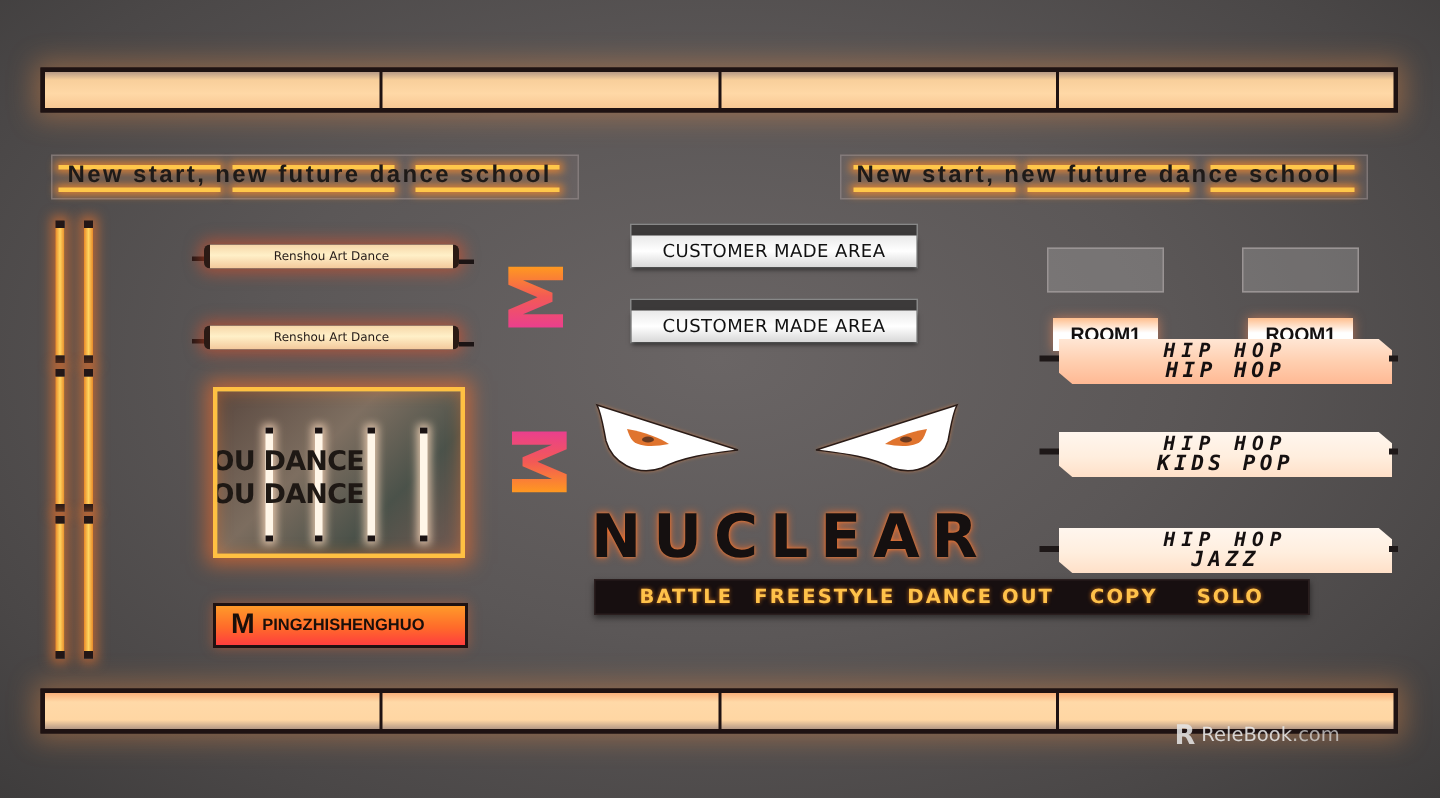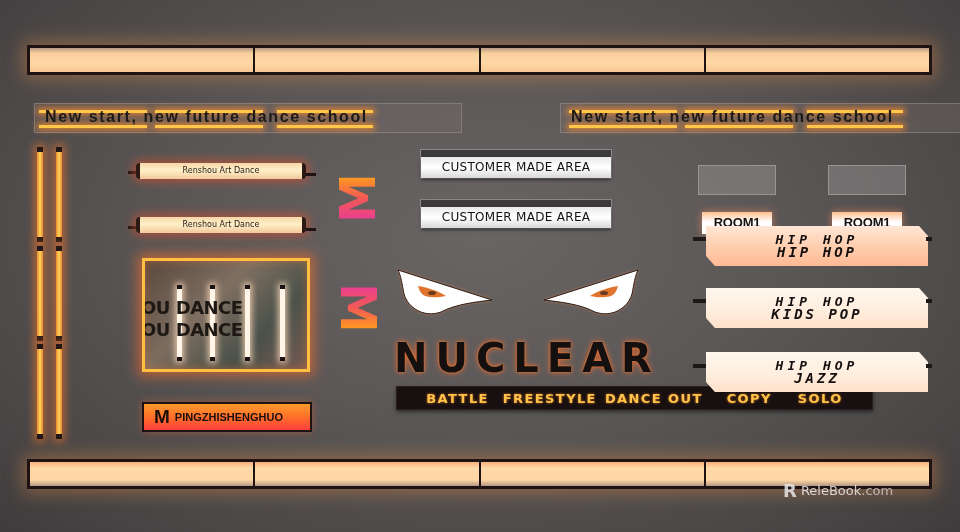--- a/index.html
+++ b/index.html
@@ -20,21 +20,21 @@
     flex: 1; margin-right: 2px;
     background: linear-gradient(180deg, #b79a86 0%, #f8cf9b 22%, #ffd8a6 60%, #f7c894 100%);
   }
   .longbar .seg:last-child { margin-right: 0; }
   .longbar.bottom .seg {
     background: linear-gradient(180deg, #f9b07a 0%, #ffd9a8 25%, #ffd6a3 75%, #b39886 100%);
   }
 
   
   .slogan {
-    position: absolute; width: 428px; height: 30px;
+    position: absolute; width: 352px; height: 30px;
     border: 1px solid rgba(160,150,150,0.5);
     background: rgba(120,110,110,0.35);
     padding-left: 24px;
   }
   .slogan .tube {
     position: absolute; height: 3px; background: #ffc74a;
     box-shadow: 0 0 6px 2px rgba(255,140,40,0.8);
   }
   .slogan .txt {
     position: absolute; left: 10px; top: 4px; width: 340px;
@@ -138,21 +138,21 @@
   .room .inner {
     width: 100%; height: 100%;
     background: linear-gradient(180deg, #ffbf8e, #ffffff 45%, #fff 100%);
     font-family: "Liberation Sans", sans-serif; font-weight: bold; font-size: 13px;
     color: #141010; text-align: center; line-height: 22px; letter-spacing: -0.2px;
     box-shadow: 0 0 8px rgba(255,140,90,0.6);
     margin-top: 43px;
   }
 
   .hhbar {
-    position: absolute; left: 706px; width: 222px; height: 40px;
+    position: absolute; left: 706px; width: 222px; height: 30px;
     clip-path: polygon(0 0, 96% 0, 100% 25%, 100% 100%, 4% 100%, 0 75%);
     display: flex; flex-direction: column; align-items: center; justify-content: center;
     font-family: "DejaVu Sans Mono", monospace; font-weight: bold; font-style: italic;
     color: #151010; line-height: 13px;
   }
   .hhbar .l1 { font-size: 13px; letter-spacing: 4px; }
   .hhbar .l2 { font-size: 14px; letter-spacing: 3px; }
   .hhbar.peach { background: linear-gradient(180deg, #ffe6d4 0%, #ffcfb0 50%, #ffb994 100%); }
   .hhbar.white { background: linear-gradient(180deg, #fff6ee 0%, #ffeede 55%, #ffe0c8 100%); }
   .plug { position: absolute; width: 14px; height: 4px; background: #1e1818; }

